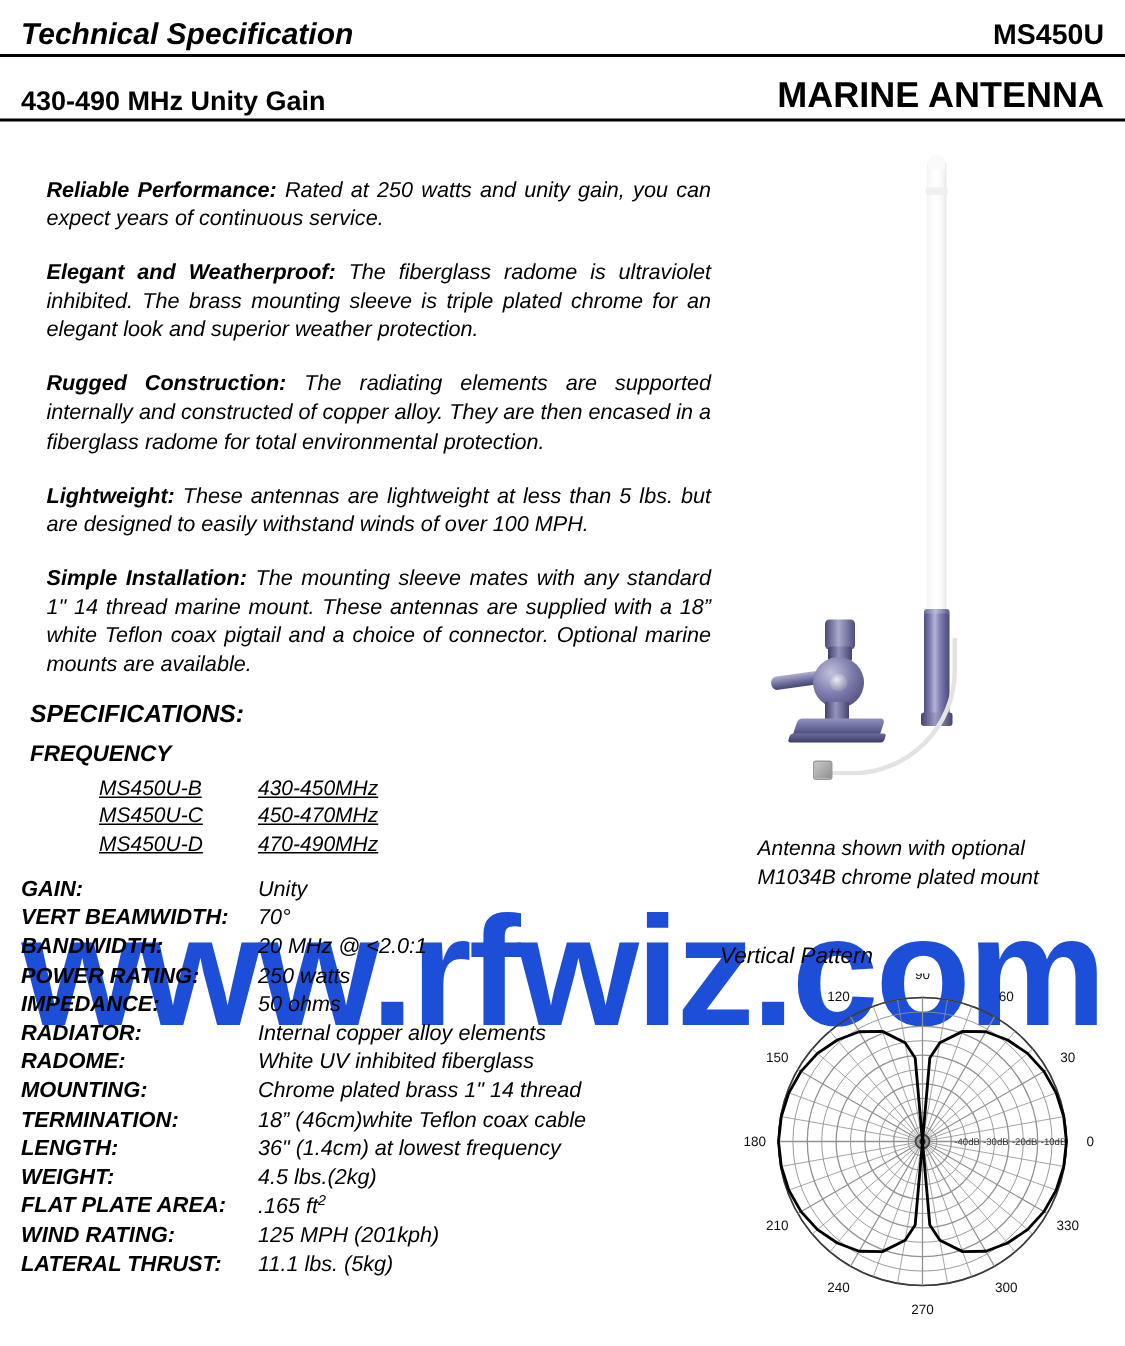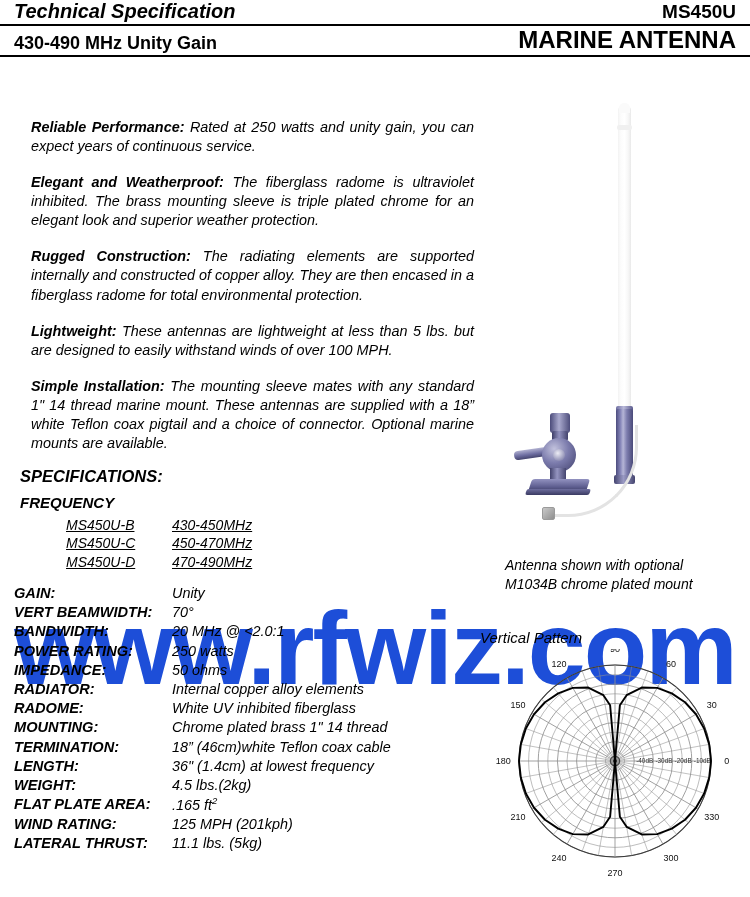--- a/index.html
+++ b/index.html
@@ -30,21 +30,21 @@
     user-select: none;
   }
 
   #page { position: absolute; inset: 0; z-index: 2; }
 
   
   #header { position: absolute; left: 0; top: 0; width: 750px; }
   .hdr-row {
     position: relative;
     display: flex; align-items: flex-end; justify-content: space-between;
-    padding: 0 14px 1px 14px;
+    padding: 12px 14px 1px 14px;
     gap: 45px;
   }
   .hdr-rule { height: 2px; background: #000; margin: 0; }
   .hdr-left-1 {
     font-style: italic; font-weight: bold; font-size: 20px;
     letter-spacing: 0px;
   }
   .hdr-right-1 { font-weight: bold; font-size: 19px; }
   .hdr-left-2 { font-weight: bold; font-size: 18px; }
   .hdr-right-2 { font-weight: bold; font-size: 24px; margin-left: 36px; }

